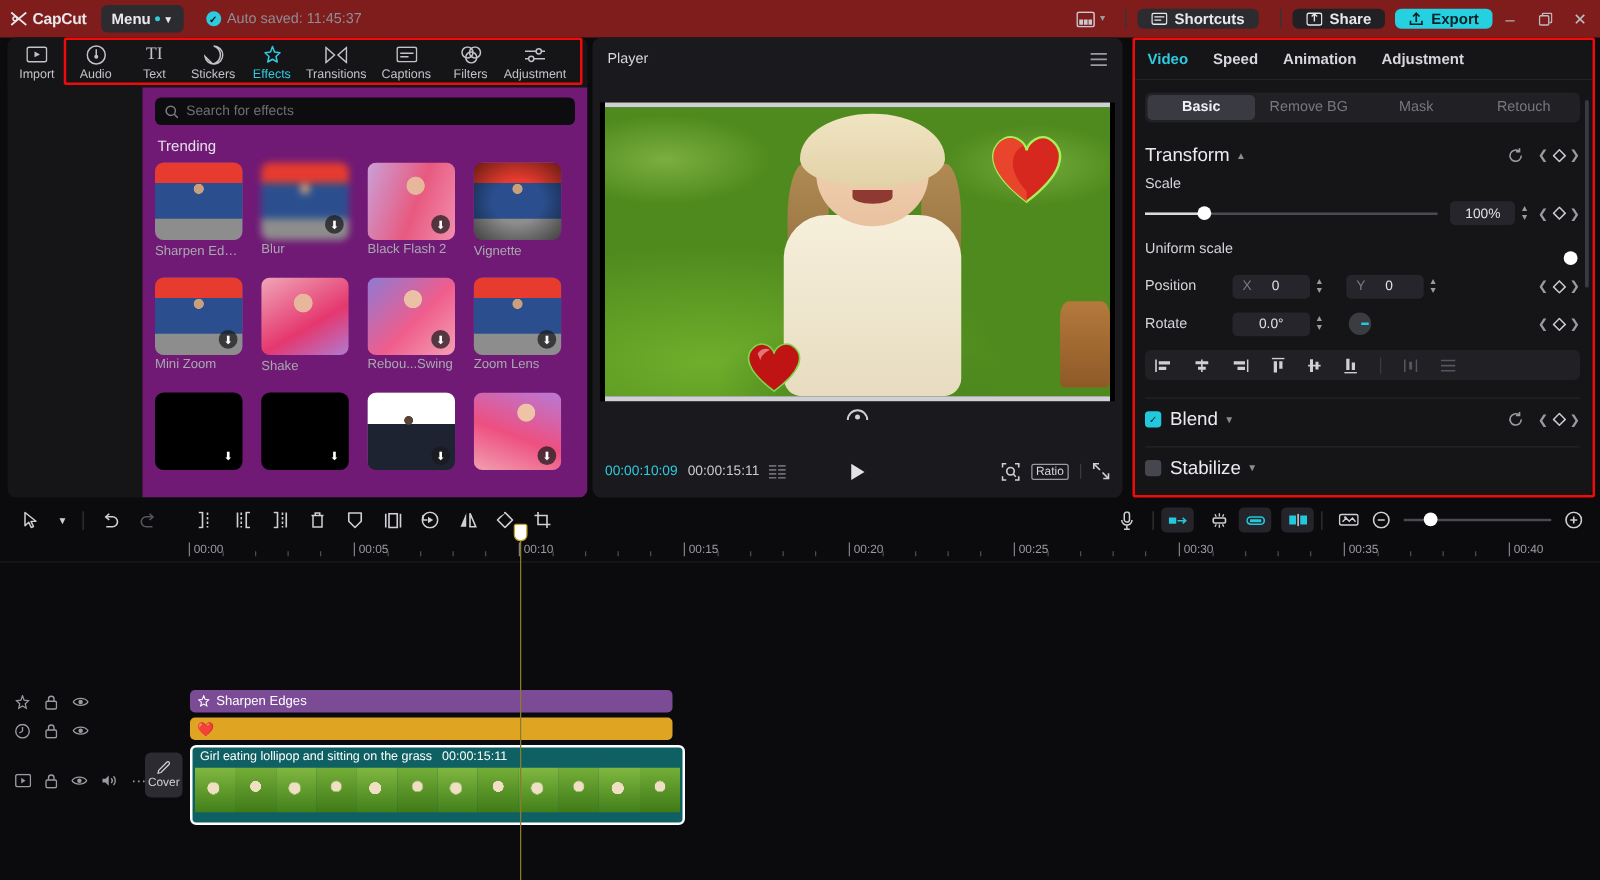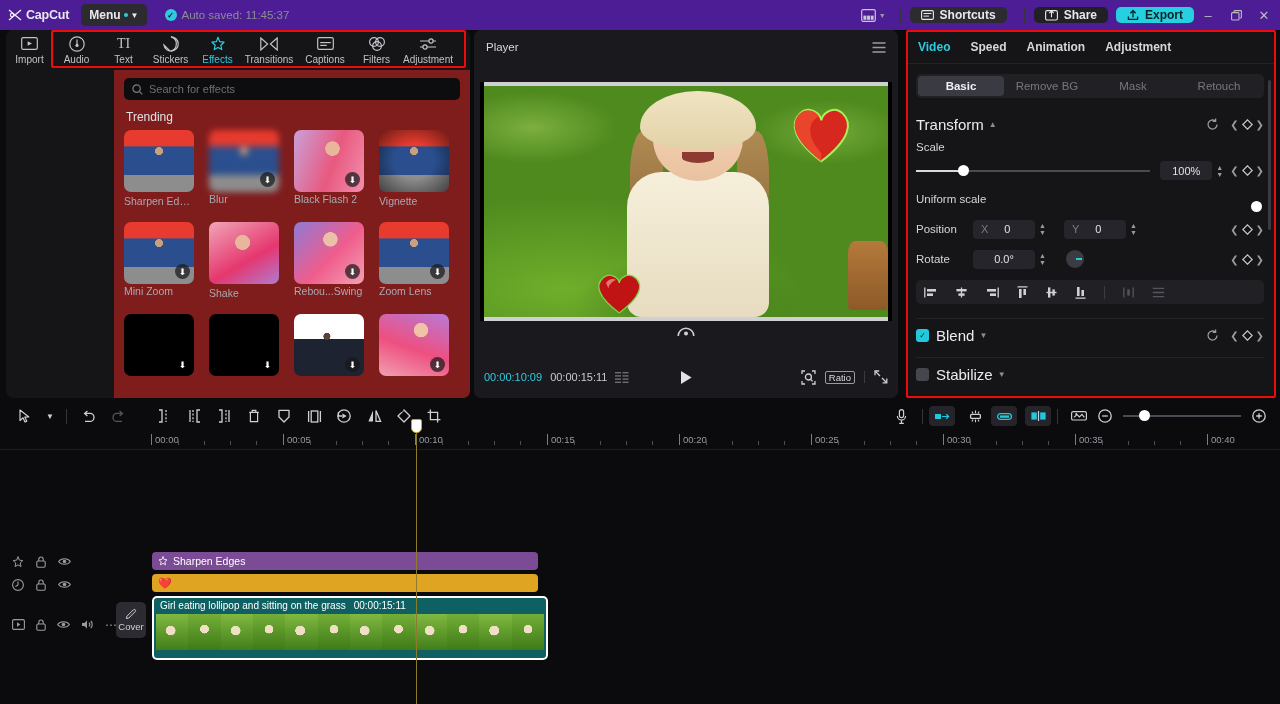--- a/index.html
+++ b/index.html
@@ -8,21 +8,21 @@
     background: #0b0b0d;
     font-family: "Liberation Sans", sans-serif;
     color: #d8d8dc;
     overflow: hidden;
   }
   .app { position: relative; width: 1280px; height: 704px; background: #0b0b0d; }
 
   
   .titlebar {
     position: absolute; left: 0; top: 0; width: 1280px; height: 30px;
-    background: #4c1d95; display: flex; align-items: center;
+    background: #7f1d1d; display: flex; align-items: center;
   }
   .brand { display: flex; align-items: center; gap: 4px; margin-left: 8px; }
   .brand-logo { width: 14px; height: 12px; position: relative; }
   .brand-name { font-size: 12.5px; font-weight: bold; color: #e8e8ec; letter-spacing: -0.2px; }
   .menu-btn {
     margin-left: 12px; height: 22px; padding: 0 8px; border-radius: 5px;
     background: #2b2b30; display: flex; align-items: center; gap: 3px;
     font-size: 12px; font-weight: bold; color: #eaeaee; cursor: pointer;
   }
   .menu-dot { width: 4px; height: 4px; border-radius: 50%; background: #2ecbe0; }
@@ -85,21 +85,21 @@
   }
   .navitem {
     margin: 0 8px 8px 8px; height: 26px; border-radius: 5px; background: #232328;
     display: flex; align-items: center; padding-left: 8px;
     font-size: 11.5px; color: #d2d2d8; cursor: pointer; gap: 3px;
   }
   .navitem.active { color: #2ecbe0; }
   .navcaret { font-size: 7px; }
   .effectsarea {
     position: absolute; left: 108px; top: 40px; right: 0; bottom: 0;
-    background: #7f1d1d; padding: 8px 10px 0 10px; overflow: hidden;
+    background: #701a75; padding: 8px 10px 0 10px; overflow: hidden;
   }
   .searchbar {
     height: 22px; border-radius: 5px; background: #0d0d10;
     display: flex; align-items: center; gap: 6px; padding: 0 8px;
     font-size: 11px; color: #6e6e76; cursor: text;
   }
   .sec-title { font-size: 12px; color: #e2e2e6; margin: 10px 0 6px 2px; font-weight: normal; }
   .grid { display: grid; grid-template-columns: repeat(4, 70px); gap: 15px 15px; }
   .cell { width: 70px; cursor: pointer; }
   .thumb {
@@ -230,21 +230,21 @@
   .seg.active { background: #3a3a42; color: #f0f0f4; font-weight: bold; }
   .rp-body { padding: 0 10px; }
   .rowhdr { display: flex; align-items: center; height: 30px; margin-top: 9px;
             border-top: 1px solid #232328; padding-top: 4px; }
   .rowhdr.first { border-top: none; }
   .sec-label { font-size: 15px; font-weight: normal; color: #eceaf0; }
   .caret-sm { font-size: 8px; color: #8c8c94; margin-left: 5px; }
   .hdr-right { margin-left: auto; display: flex; align-items: center; gap: 11px; color: #9a9aa2; }
   .kf { display: flex; align-items: center; gap: 3px; font-size: 10px; color: #9a9aa2; cursor: pointer; }
   .ctl-row { display: flex; align-items: center; height: 27px; }
-  .ctl-label { font-size: 11.5px; color: #d4d4da; width: 57px; }
+  .ctl-label { font-size: 11.5px; color: #d4d4da; width: 70px; }
   .slider-track { flex: 1; height: 2px; background: #4a4a52; position: relative; margin-right: 10px; }
   .slider-fill { position: absolute; left: 0; top: 0; height: 2px; background: #d9d9de; }
   .slider-knob { position: absolute; top: -5px; width: 11px; height: 11px; border-radius: 50%;
                  background: #fff; cursor: pointer; }
   .numbox { background: #25252b; border-radius: 4px; height: 19px; min-width: 52px;
             display: flex; align-items: center; justify-content: center;
             font-size: 11px; color: #e2e2e6; cursor: text; }
   .numbox.xy { justify-content: flex-start; padding: 0 8px; gap: 16px; min-width: 62px; }
   .xy-k { color: #7b7b83; }
   .spin { display: flex; flex-direction: column; align-items: center; color: #9a9aa2;

